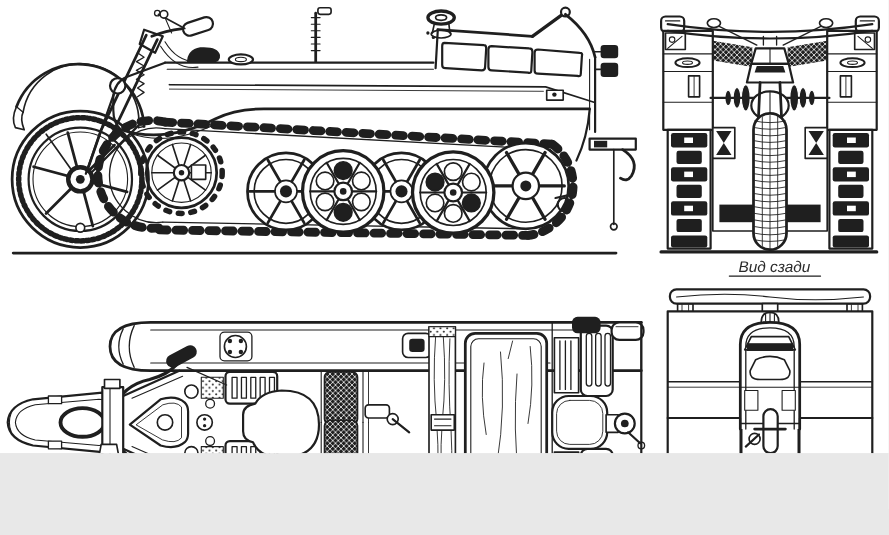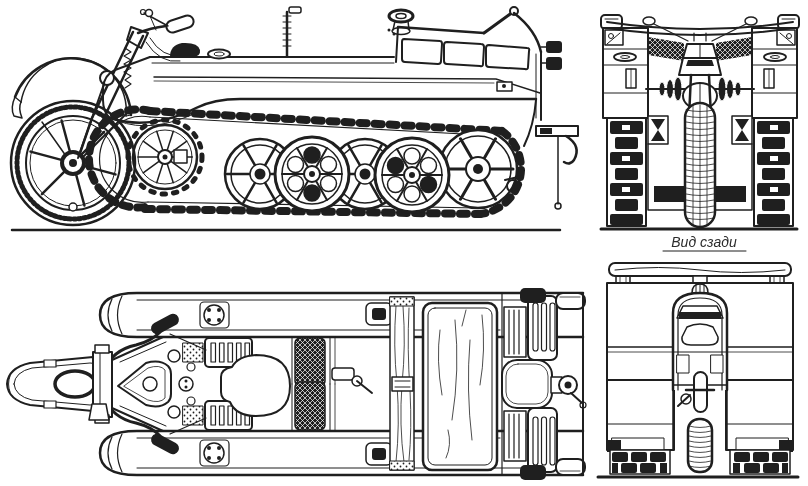--- a/index.html
+++ b/index.html
@@ -1,16 +1,16 @@
 <!DOCTYPE html>
 <html><head>
 <meta charset="utf-8">
 <style>
   html,body{margin:0;padding:0;background:#e8e8e8;font-family:"Liberation Sans",sans-serif;}
-  #stage{position:relative;width:808px;height:486px;background:#ffffff;overflow:hidden;}
+  #stage{position:relative;width:808px;height:412px;background:#ffffff;overflow:hidden;}
   svg{display:block;}
   
   .ln{stroke:#1f1f1f;fill:none;stroke-linecap:round;stroke-linejoin:round;}.c08{stroke-width:.8}.c1{stroke-width:1}.c12{stroke-width:1.2}
   .c15{stroke-width:1.5}.c2{stroke-width:2}.c25{stroke-width:2.5}.c3{stroke-width:3}
   .fw{fill:#ffffff}.fd{fill:#1f1f1f}.fx{fill:url(#xh)}.fs{fill:url(#st)}
   .caption{font:italic 14px "Liberation Sans",sans-serif;fill:#2b2b2b;}
 </style>
 </head>
 <body>
 

